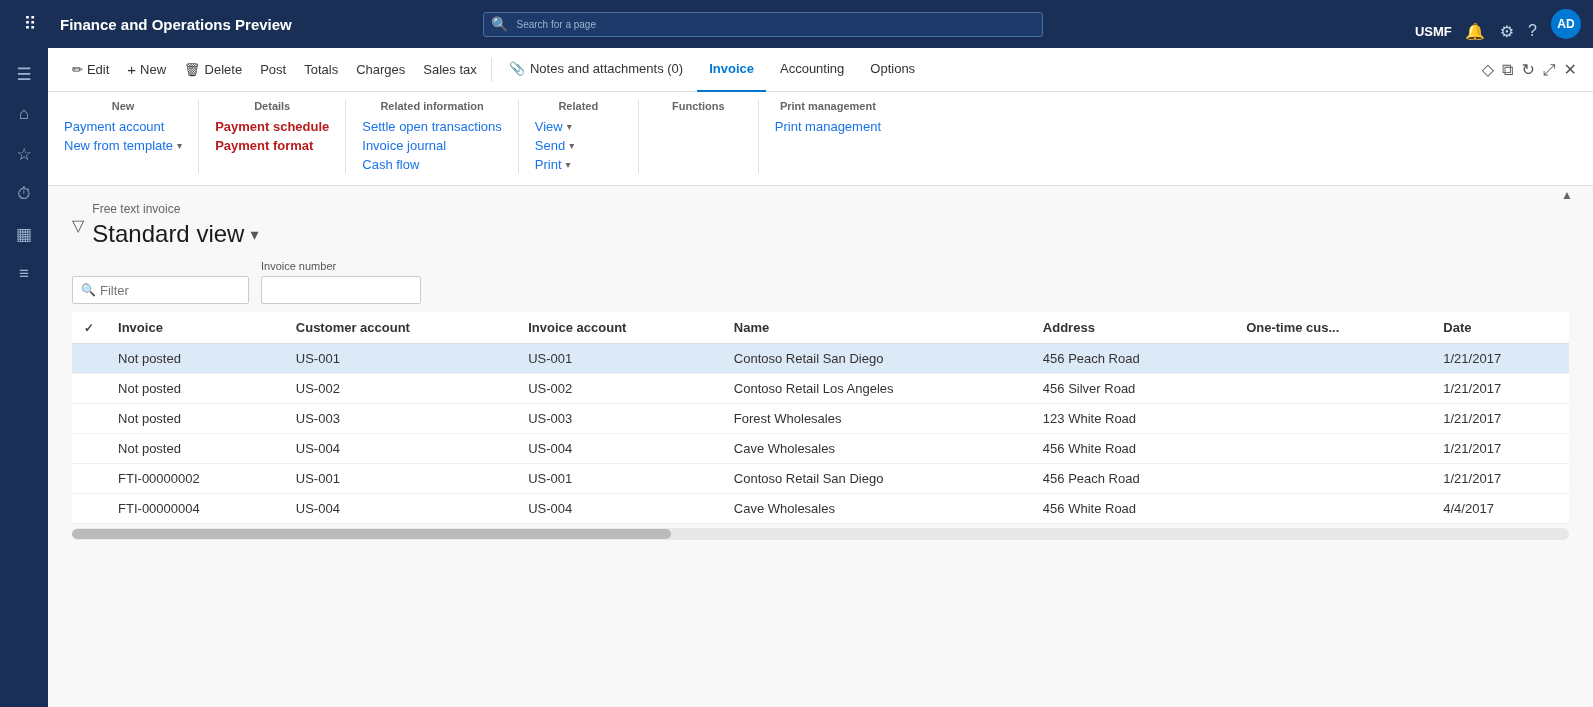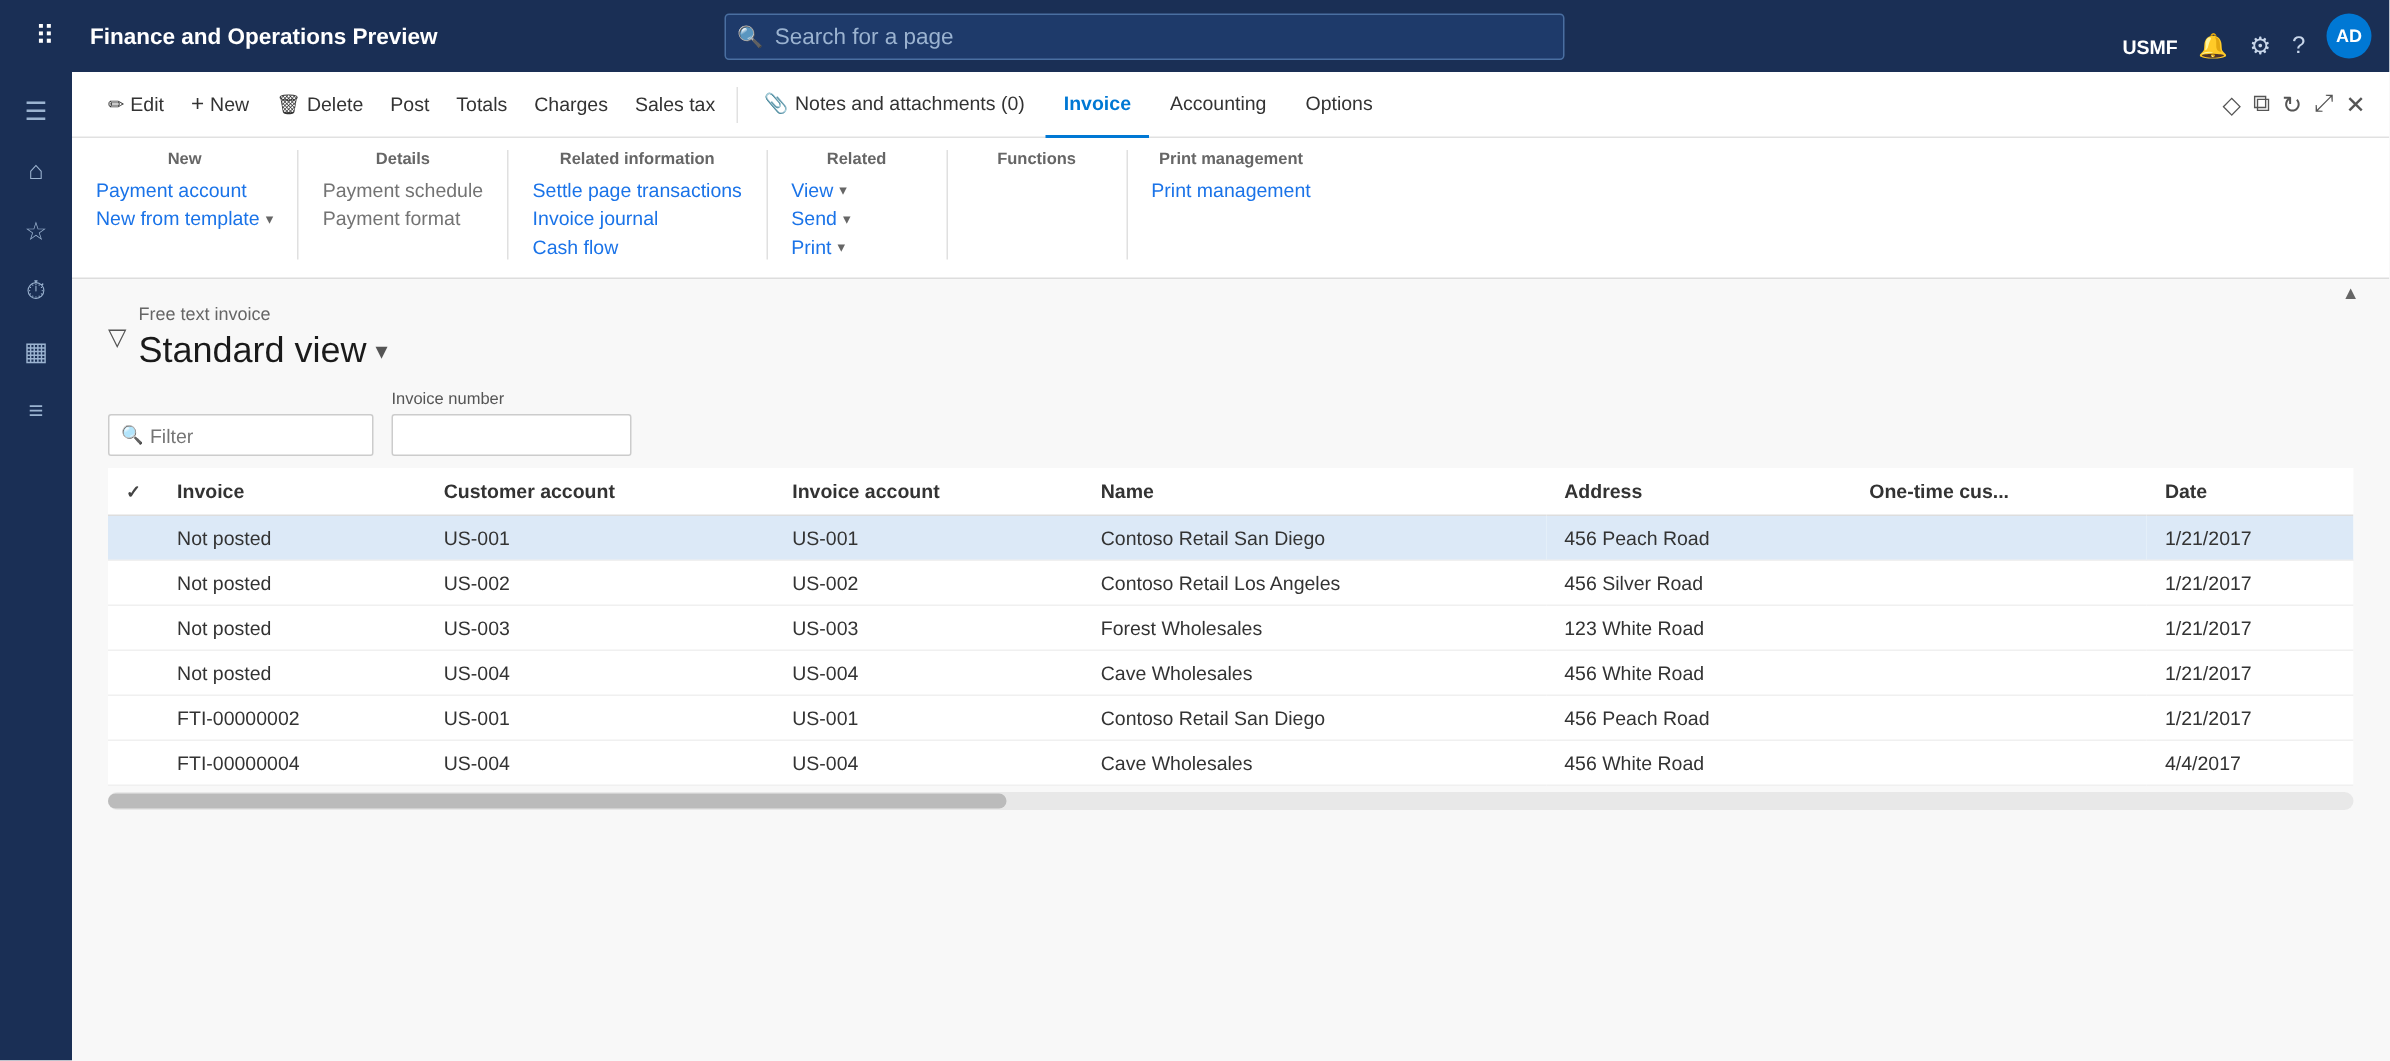--- a/index.html
+++ b/index.html
@@ -29,21 +29,21 @@
       display: flex;
       align-items: center;
     }
     .search-bar input {
       width: 100%;
       padding: 6px 12px 6px 32px;
       border-radius: 3px;
       border: 1px solid #4a6fa1;
       background: #1e3a6a;
       color: #a3a3a3;
-      font-size: 15px;
+      font-size: 10px;
       outline: none;
     }
     .search-bar input::placeholder { color: #9bb3d0; }
     .search-icon-top {
       position: absolute;
       left: 8px;
       color: #9bb3d0;
       font-size: 14px;
     }
     .top-bar-right {
@@ -155,21 +155,21 @@
       text-align: center;
     }
     .ribbon-items { display: flex; flex-direction: column; gap: 2px; }
     .ribbon-item {
       color: #1a73e8;
       font-size: 13px;
       cursor: pointer;
       padding: 1px 0;
       display: flex; align-items: center; gap: 4px;
     }
-    .ribbon-item.disabled { color: #737373; cursor: default; }
+    .ribbon-item.disabled { color: #b91c1c; cursor: default; font-weight: bold; }
     .ribbon-item .chevron { font-size: 10px; color: #666; }
 
     
     .content {
       flex: 1;
       overflow: auto;
       padding: 16px 24px;
       background: #f8f8f8;
     }
 
@@ -393,21 +393,21 @@
         <div class="ribbon-group-title">Details</div>
         <div class="ribbon-items">
           <div class="ribbon-item disabled">Payment schedule</div>
           <div class="ribbon-item disabled">Payment format</div>
         </div>
       </div>
 
       <div class="ribbon-group">
         <div class="ribbon-group-title">Related information</div>
         <div class="ribbon-items">
-          <div class="ribbon-item">Settle page transactions</div>
+          <div class="ribbon-item">Settle open transactions</div>
           <div class="ribbon-item">Invoice journal</div>
           <div class="ribbon-item">Cash flow</div>
         </div>
       </div>
 
       <div class="ribbon-group">
         <div class="ribbon-group-title">Related</div>
         <div class="ribbon-items">
           <div class="ribbon-item">View <span class="chevron">▾</span></div>
           <div class="ribbon-item">Send <span class="chevron">▾</span></div>

